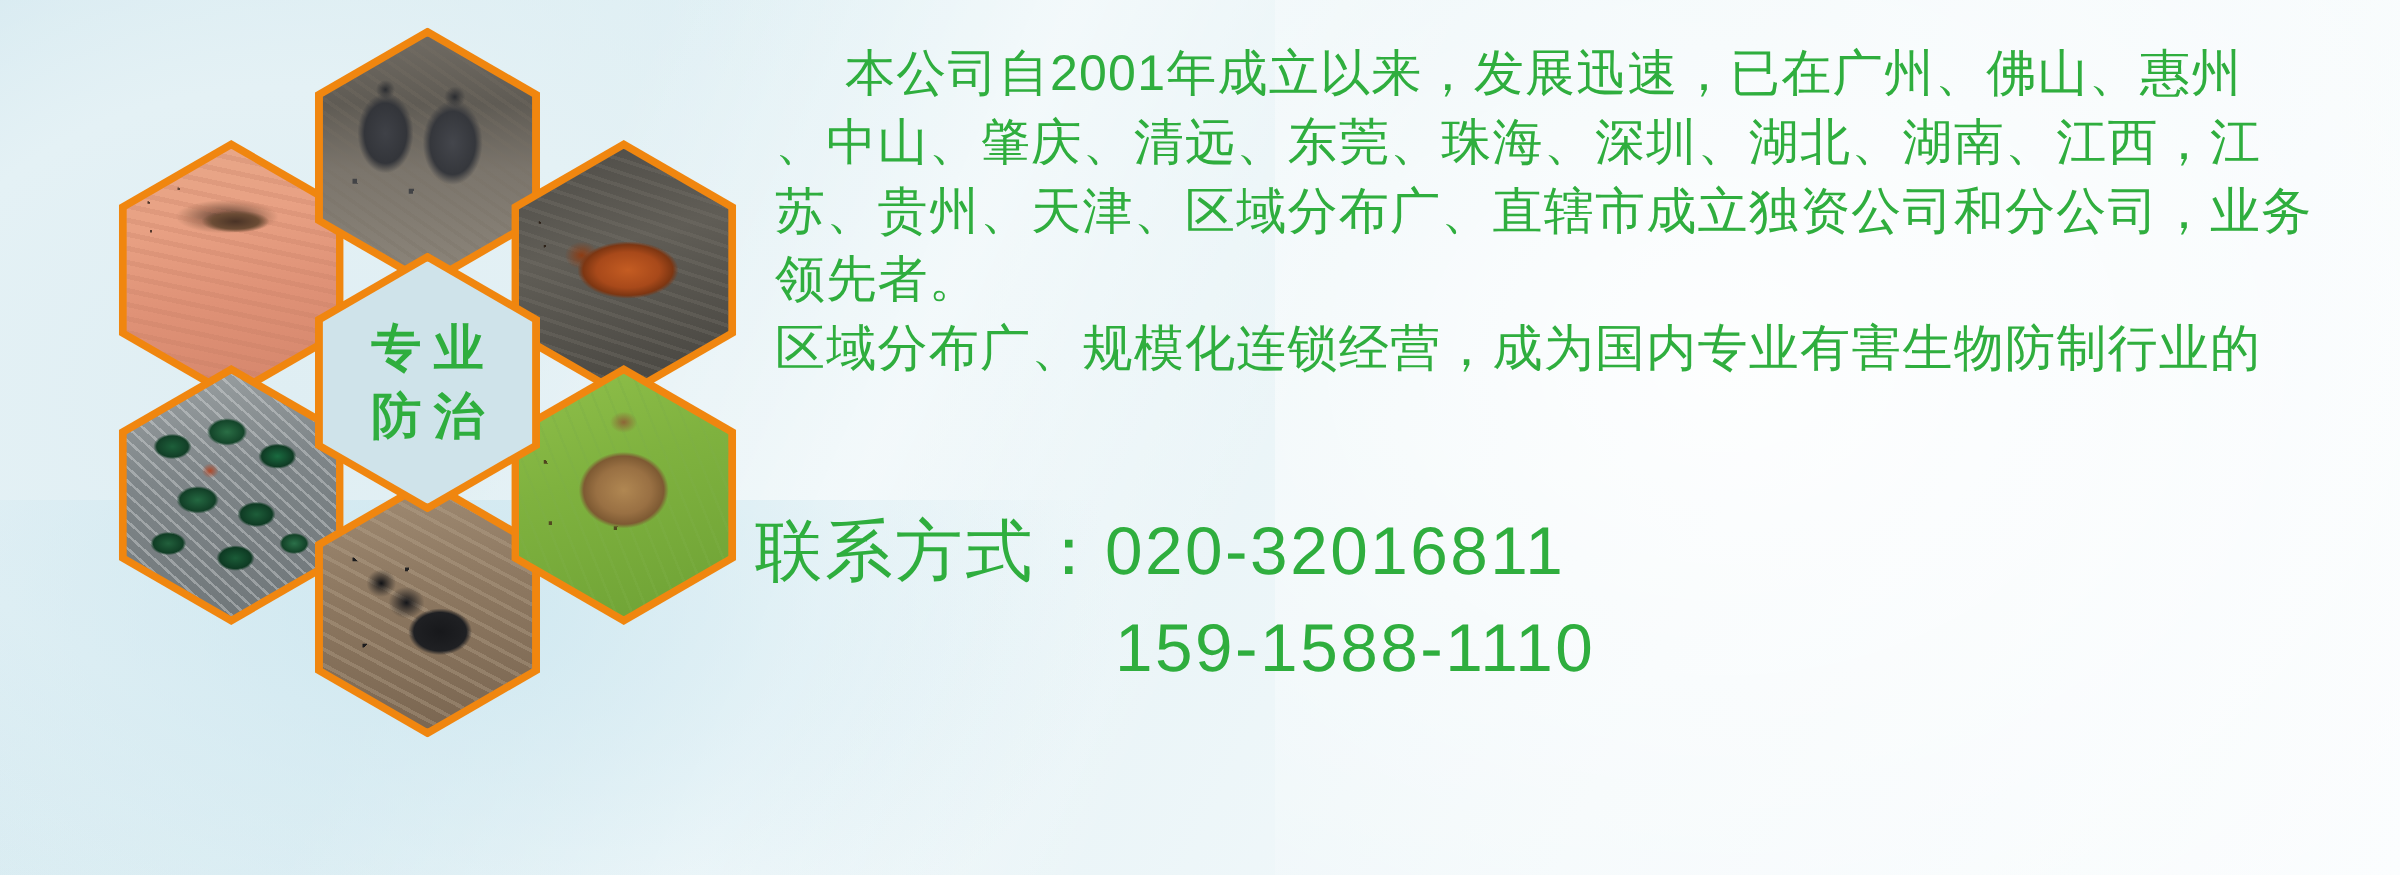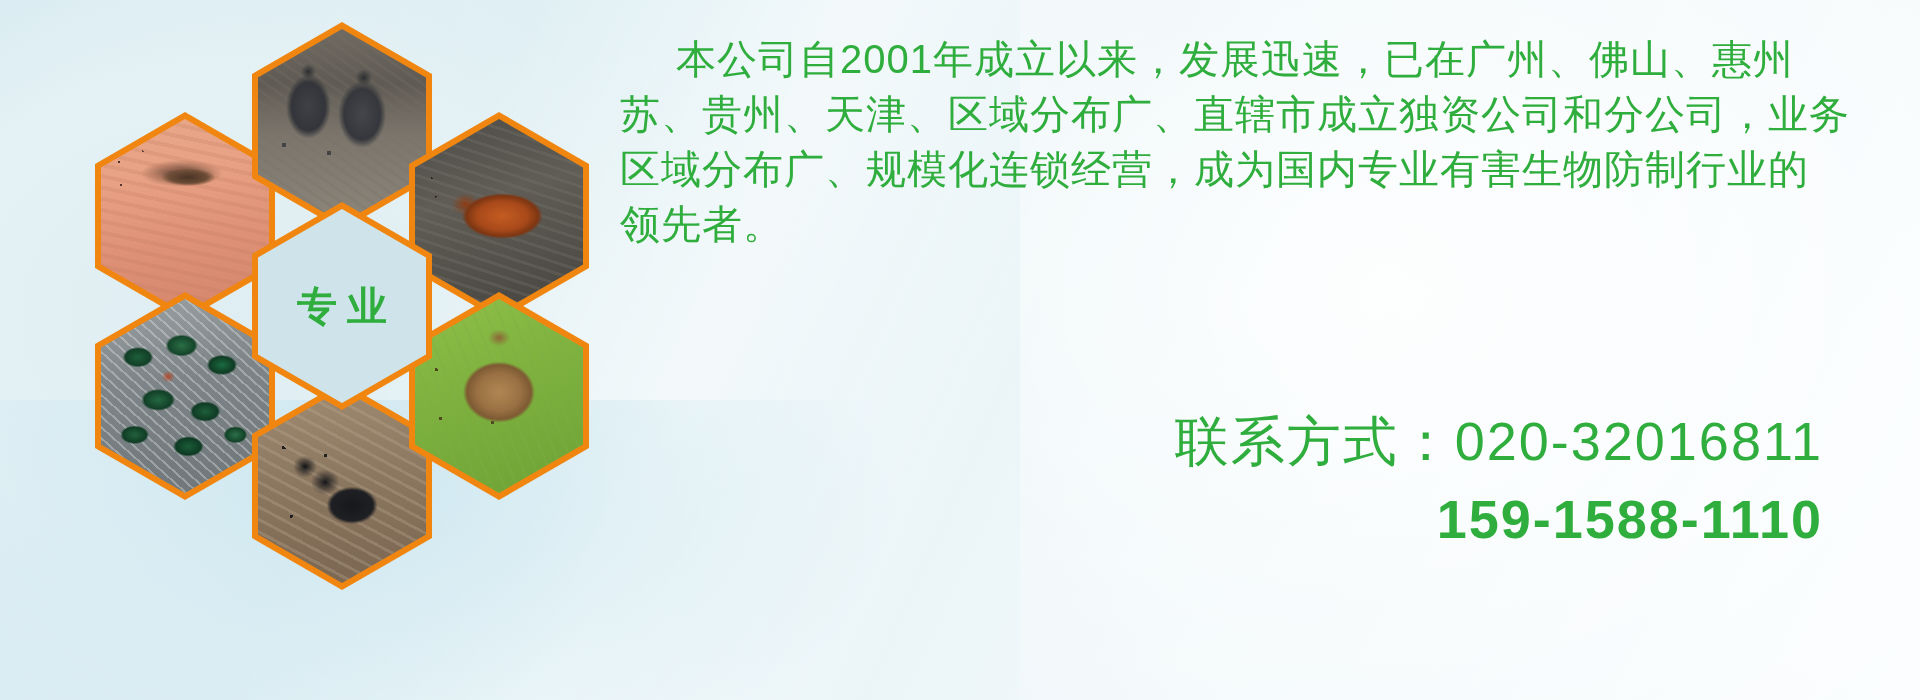--- a/index.html
+++ b/index.html
@@ -215,35 +215,33 @@
     line-height: 55px;
     letter-spacing: 1px;
     white-space: nowrap;
   }
   .para-line.first {
     text-indent: 56px;
   }
 
   #contact-block {
     position: absolute;
-    left: 623px;
+    left: 604px;
     top: 402px;
     width: 1200px;
-    text-align: right;
   }
   .contact-line {
     color: #2fae3e;
     font-size: 54px;
     line-height: 78px;
     letter-spacing: 2px;
     white-space: nowrap;
   }
   .contact-line.second {
     text-indent: 288px;
-    font-weight: bold;
   }
 </style>
 </head>
 <body>
 
 <div id="banner">
 
   <div class="sheen sheen-a"></div>
   <div class="sheen sheen-b"></div>
   <div class="sheen sheen-c"></div>
@@ -282,30 +280,32 @@
 
     <div class="hex hex-bug">
       <div class="hex-inner">
         <div class="photo ph-bug"></div>
       </div>
     </div>
 
     <div class="hex hex-center">
       <div class="hex-inner">
         <div class="logo-line">专业</div>
+        <div class="logo-line">防治</div>
       </div>
     </div>
 
   </div>
 
   <div id="copy-block">
     <div class="para-line first">本公司自2001年成立以来，发展迅速，已在广州、佛山、惠州</div>
+    <div class="para-line">、中山、肇庆、清远、东莞、珠海、深圳、湖北、湖南、江西，江</div>
     <div class="para-line">苏、贵州、天津、区域分布广、直辖市成立独资公司和分公司，业务</div>
+    <div class="para-line">领先者。</div>
     <div class="para-line">区域分布广、规模化连锁经营，成为国内专业有害生物防制行业的</div>
-    <div class="para-line">领先者。</div>
   </div>
 
   <div id="contact-block">
     <div class="contact-line">联系方式：020-32016811</div>
     <div class="contact-line second">159-1588-1110</div>
   </div>
 
 </div>
 
 </body></html>

